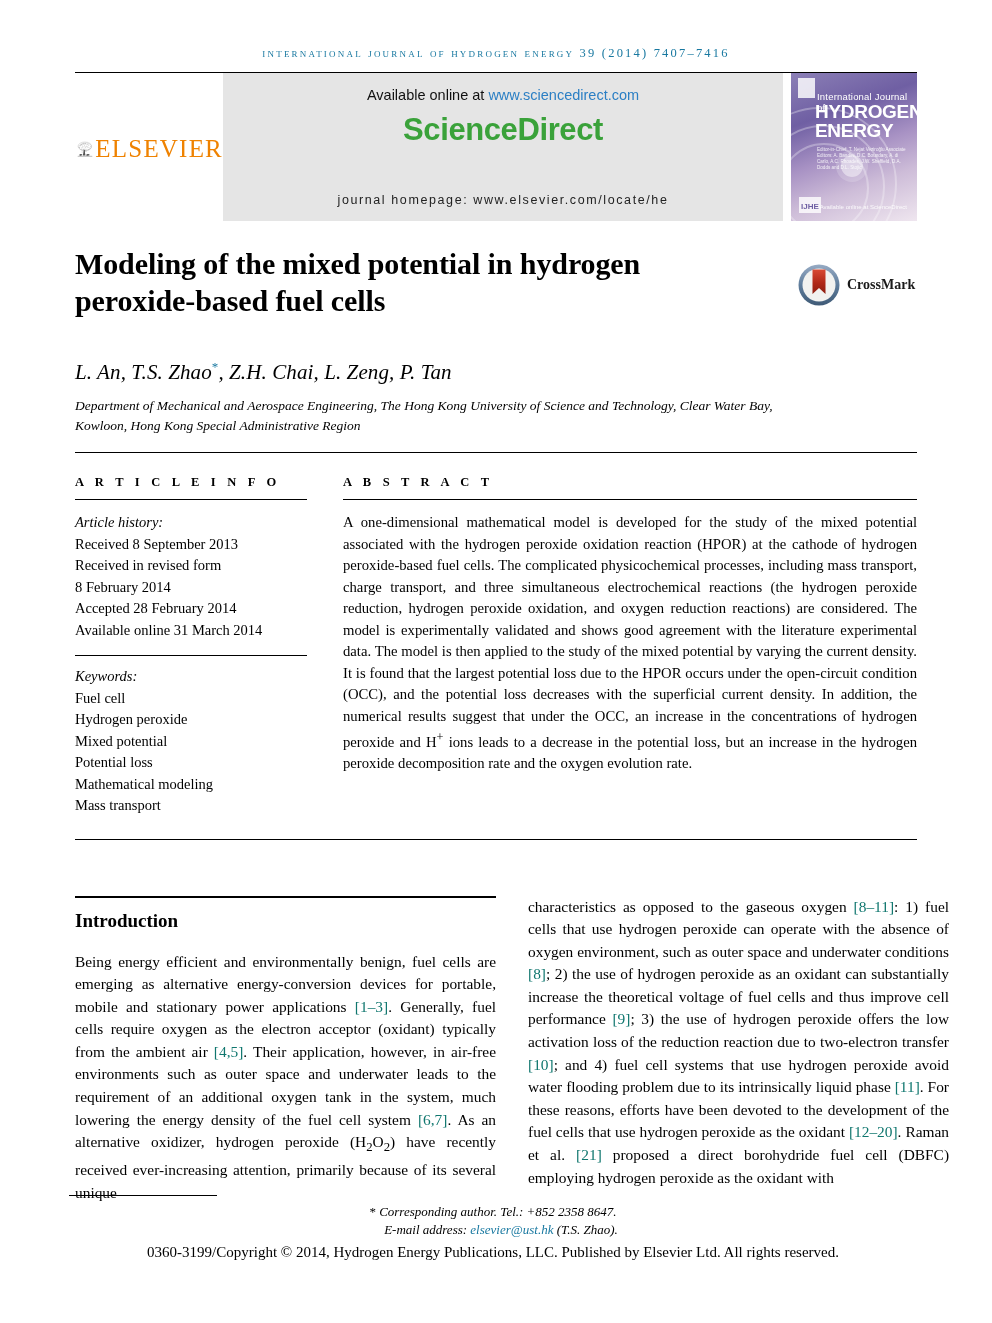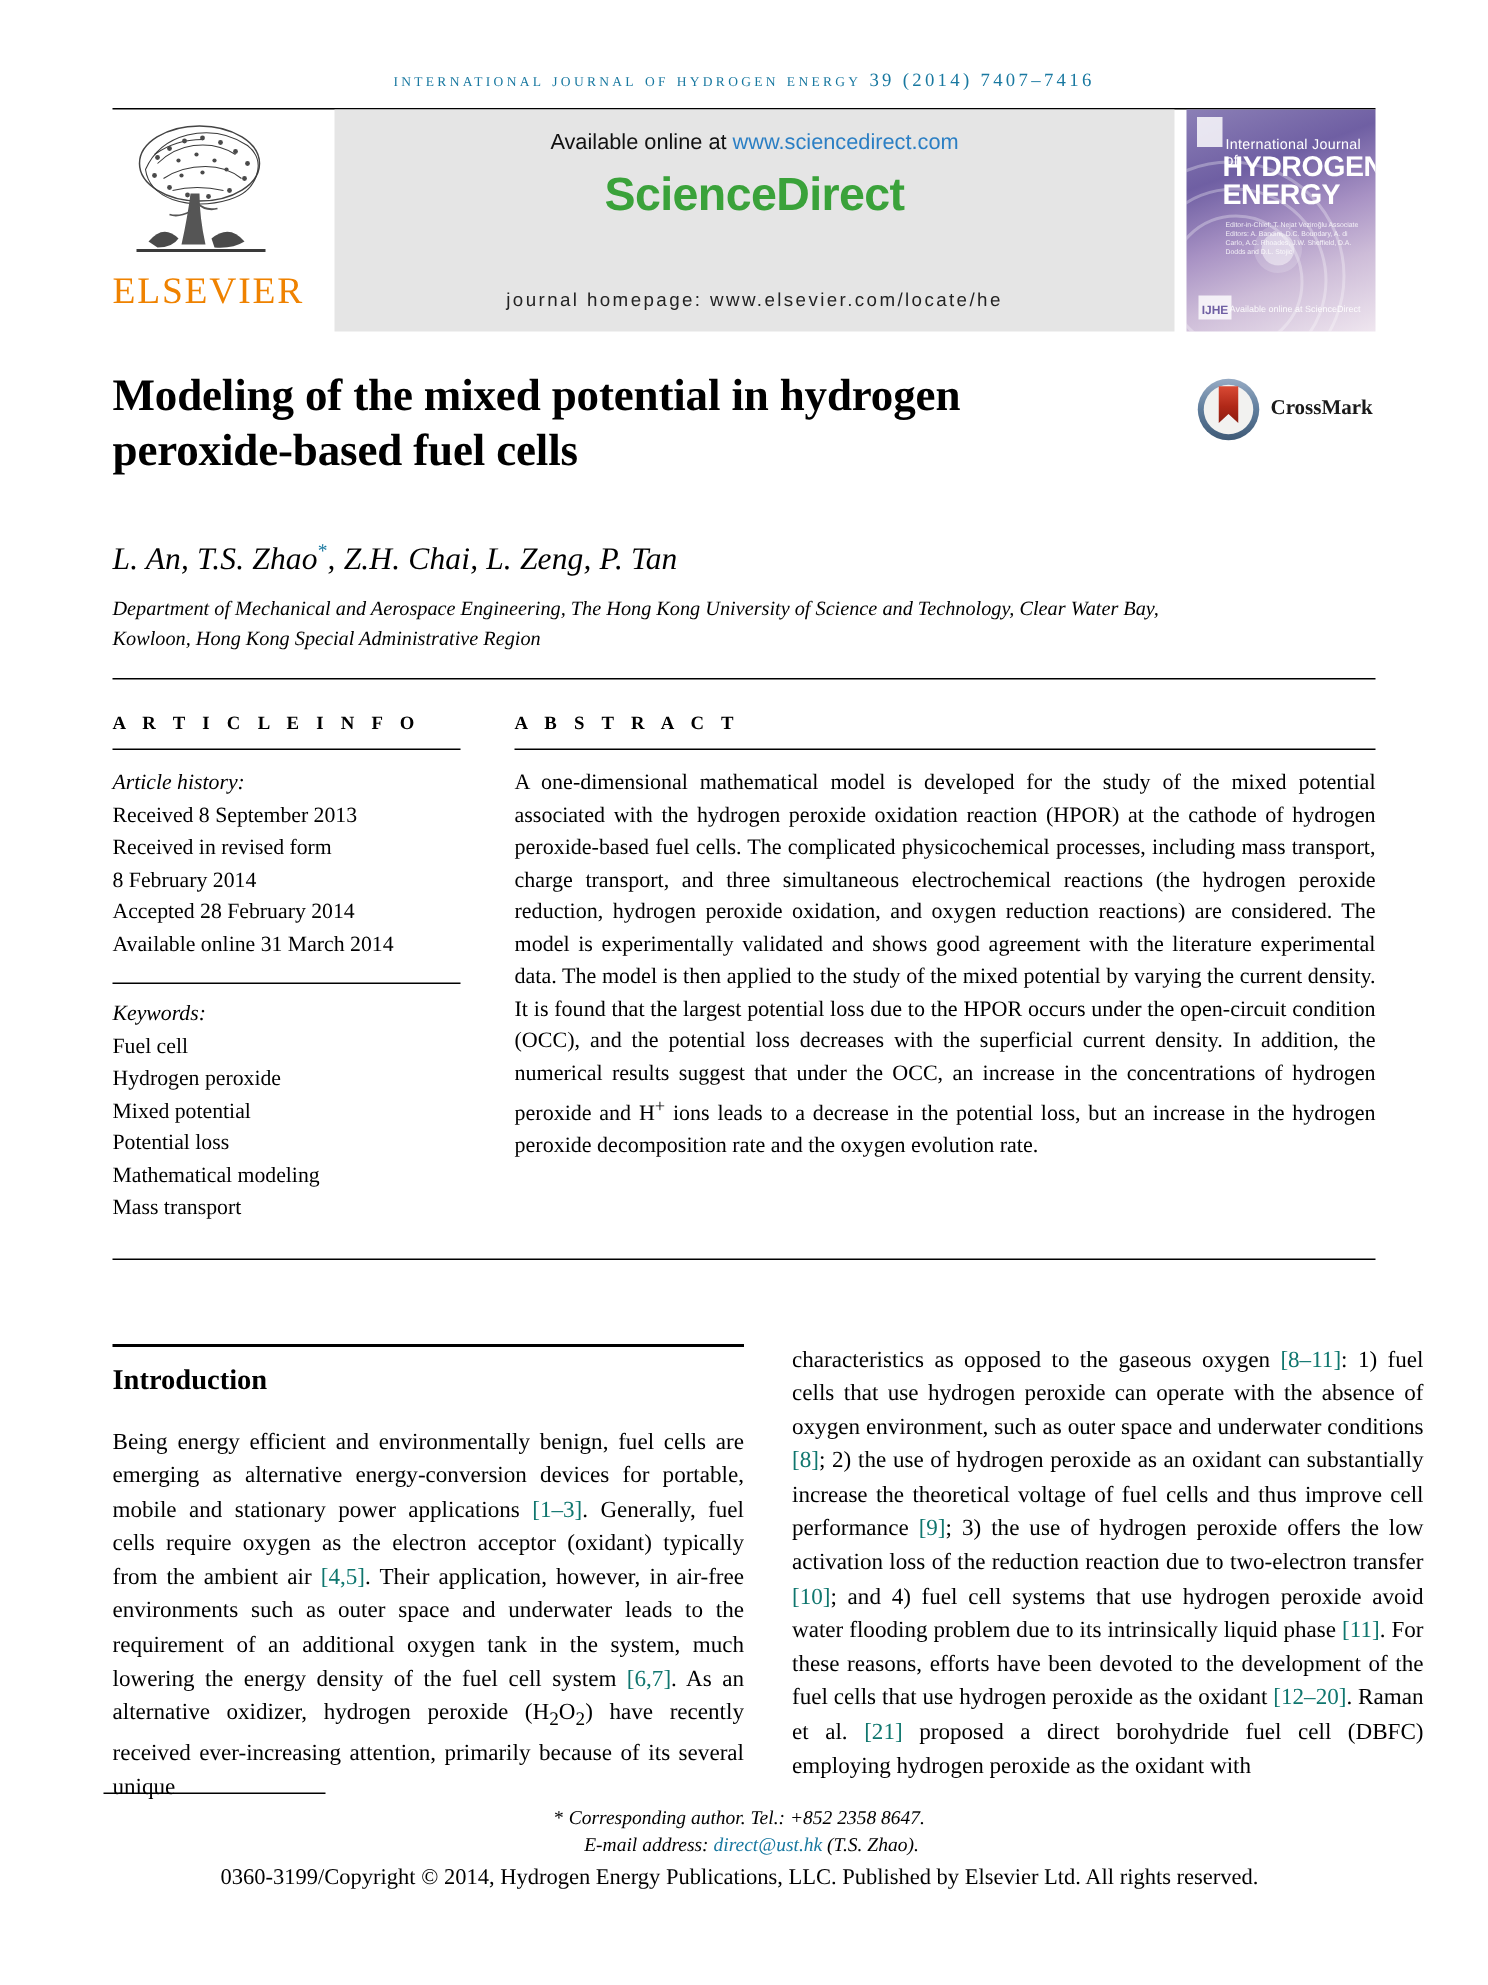--- a/index.html
+++ b/index.html
@@ -43,21 +43,22 @@
   
   .masthead {
     display: flex;
     align-items: stretch;
     height: 148px;
     margin-top: 0;
   }
   .elsevier-block {
     width: 148px;
     display: flex;
-    flex-direction: column;
+    flex-direction: row;
+    align-items: center;
     justify-content: flex-start;
     padding-top: 6px;
     box-sizing: border-box;
   }
   .elsevier-tree {
     width: 120px;
     height: 104px;
   }
   .elsevier-word {
     color: #ef8200;
@@ -178,21 +179,21 @@
     color: rgba(255,255,255,0.9);
     font-family: "Liberation Sans", sans-serif;
     font-size: 6px;
     text-align: right;
     line-height: 8px;
   }
 
   
   .title-wrap {
     display: flex;
-    align-items: flex-start;
+    align-items: center;
     margin-top: 24px;
   }
   .title-col { flex: 1; }
   h1.article-title {
     font-family: "Liberation Serif", serif;
     font-weight: bold;
     font-size: 30px;
     line-height: 37px;
     margin: 0;
     letter-spacing: -0.1px;
@@ -527,18 +528,18 @@
       <p class="para">characteristics as opposed to the gaseous oxygen <span class="cite">[8–11]</span>: 1) fuel cells that use hydrogen peroxide can operate with the absence of oxygen environment, such as outer space and underwater conditions <span class="cite">[8]</span>; 2) the use of hydrogen peroxide as an oxidant can substantially increase the theoretical voltage of fuel cells and thus improve cell performance <span class="cite">[9]</span>; 3) the use of hydrogen peroxide offers the low activation loss of the reduction reaction due to two-electron transfer <span class="cite">[10]</span>; and 4) fuel cell systems that use hydrogen peroxide avoid water flooding problem due to its intrinsically liquid phase <span class="cite">[11]</span>. For these reasons, efforts have been devoted to the development of the fuel cells that use hydrogen peroxide as the oxidant <span class="cite">[12–20]</span>. Raman et al. <span class="cite">[21]</span> proposed a direct borohydride fuel cell (DBFC) employing hydrogen peroxide as the oxidant with</p>
     </div>
   </div>
 
   <div class="footer">
     <div class="foot-rule"></div>
     <div class="foot-line">
       <span class="ast">*&nbsp;</span><span>Corresponding author. Tel.: +852 2358 8647.</span>
     </div>
     <div class="foot-line foot-mail">
-      <span>E-mail address: </span><span class="link">direct@ust.hk</span><span> (T.S. Zhao).</span>
+      <span>E-mail address: </span><span class="link">elsevier@ust.hk</span><span> (T.S. Zhao).</span>
     </div>
     <div class="issn-line">0360-3199/Copyright © 2014, Hydrogen Energy Publications, LLC. Published by Elsevier Ltd. All rights reserved.</div>
   </div>
 
 </div>
 
 </body></html>

